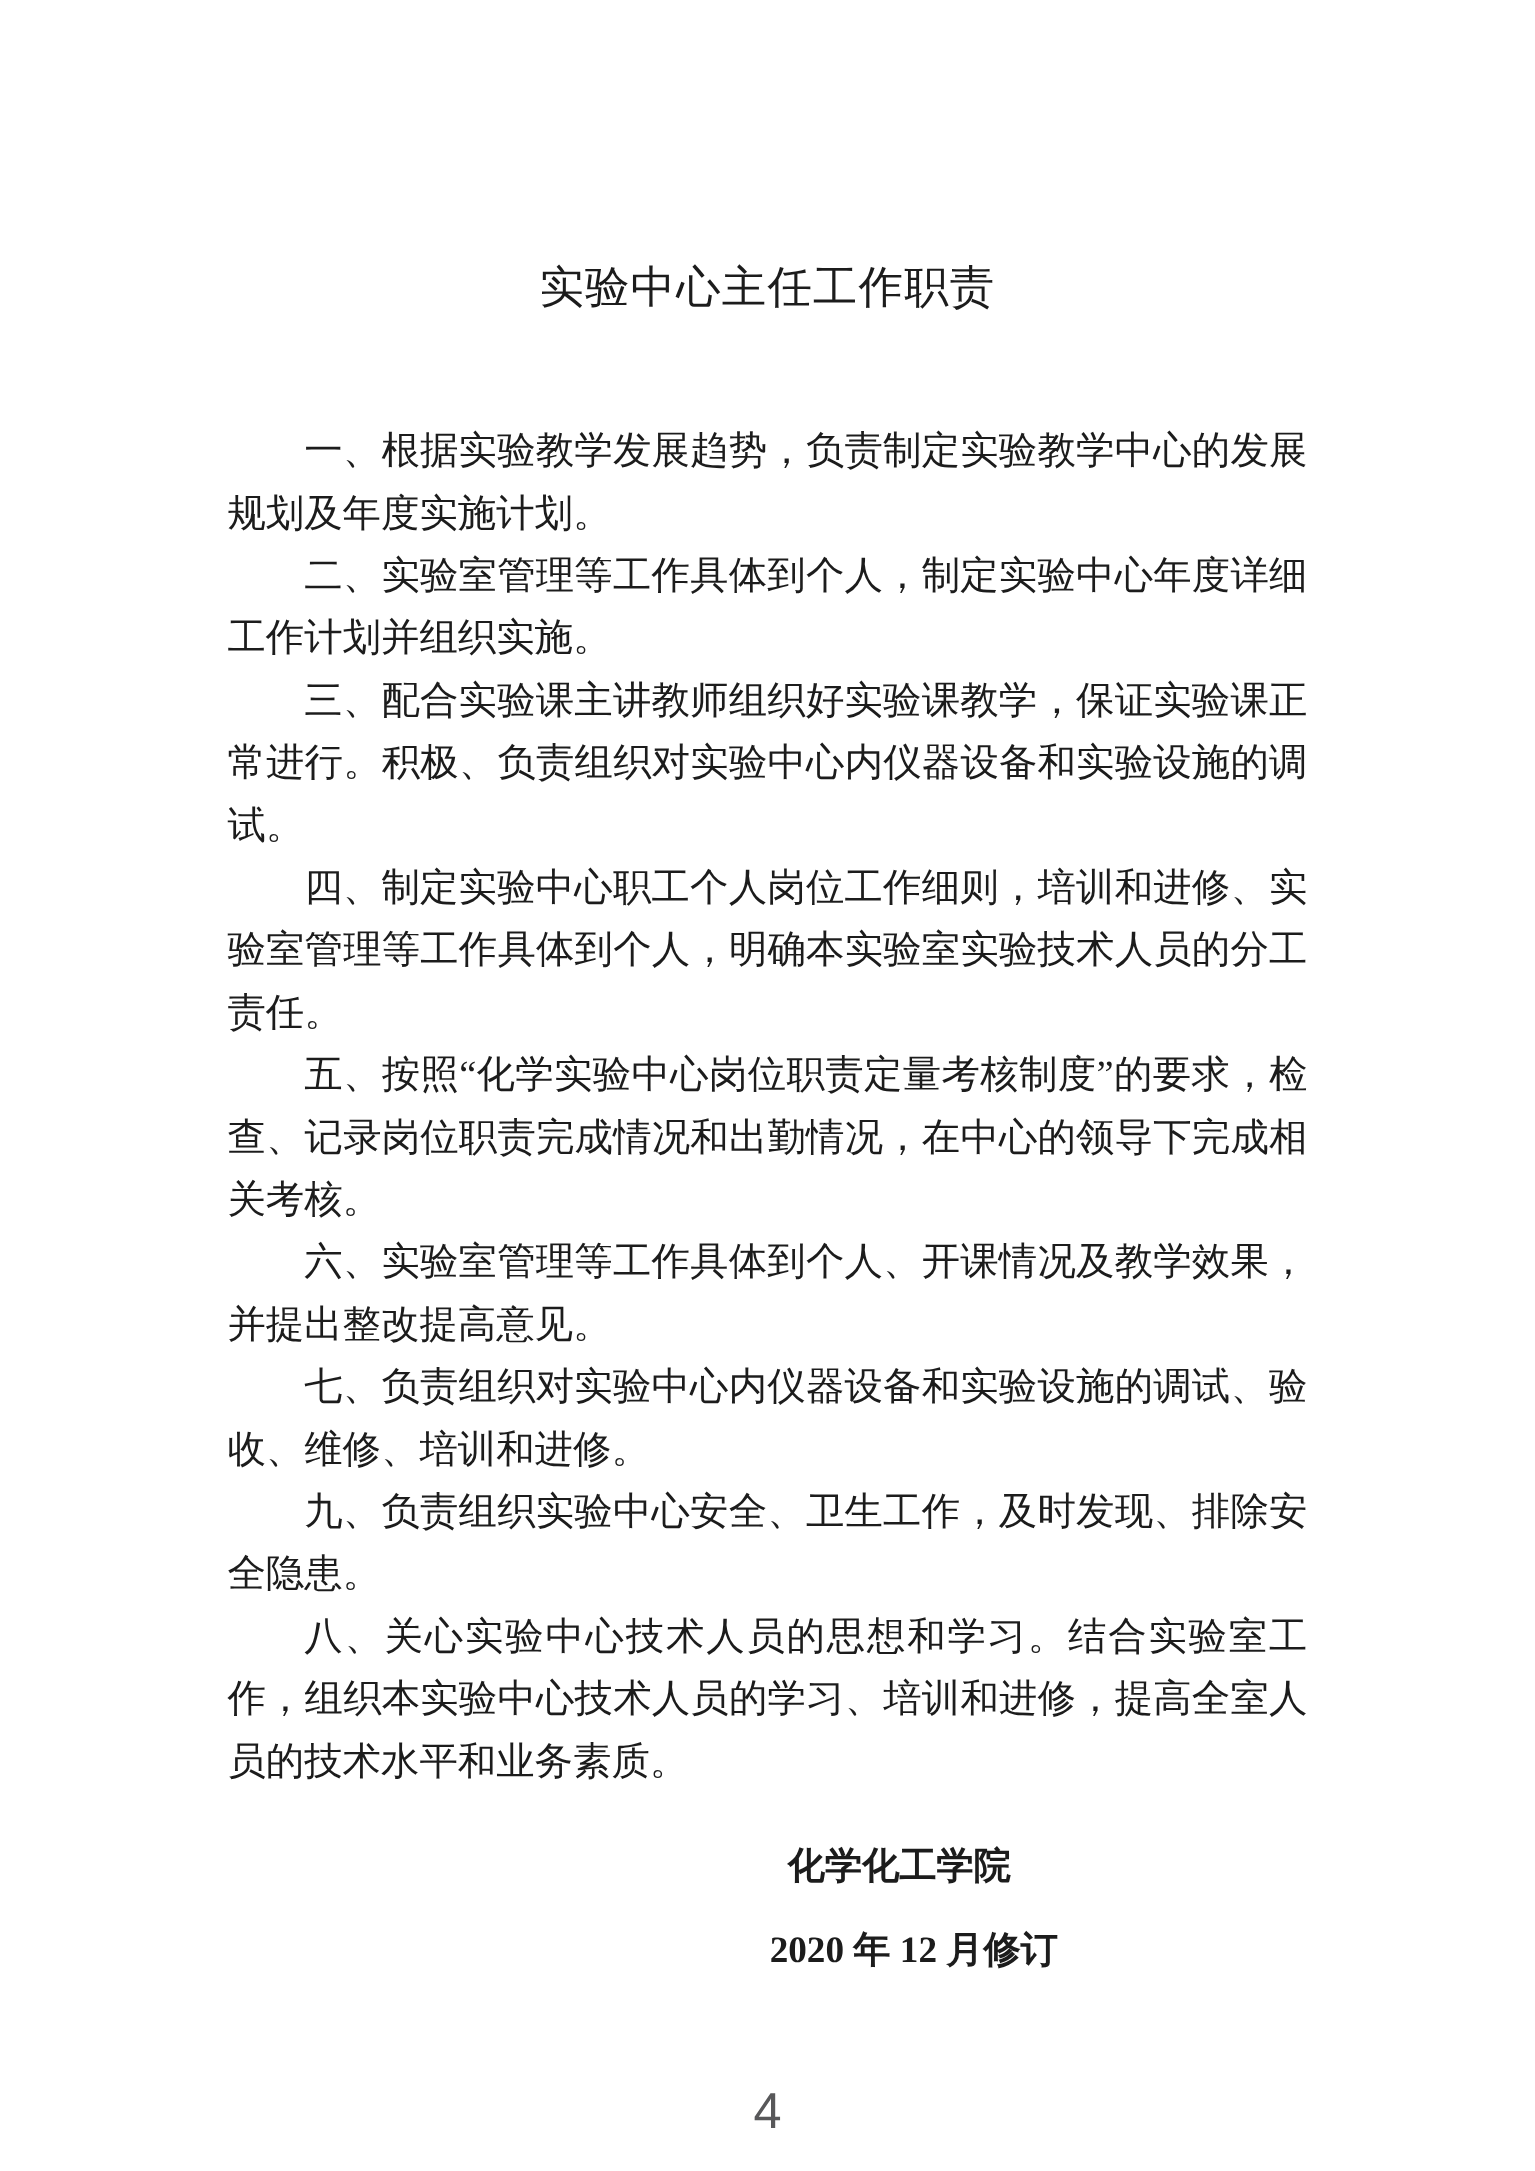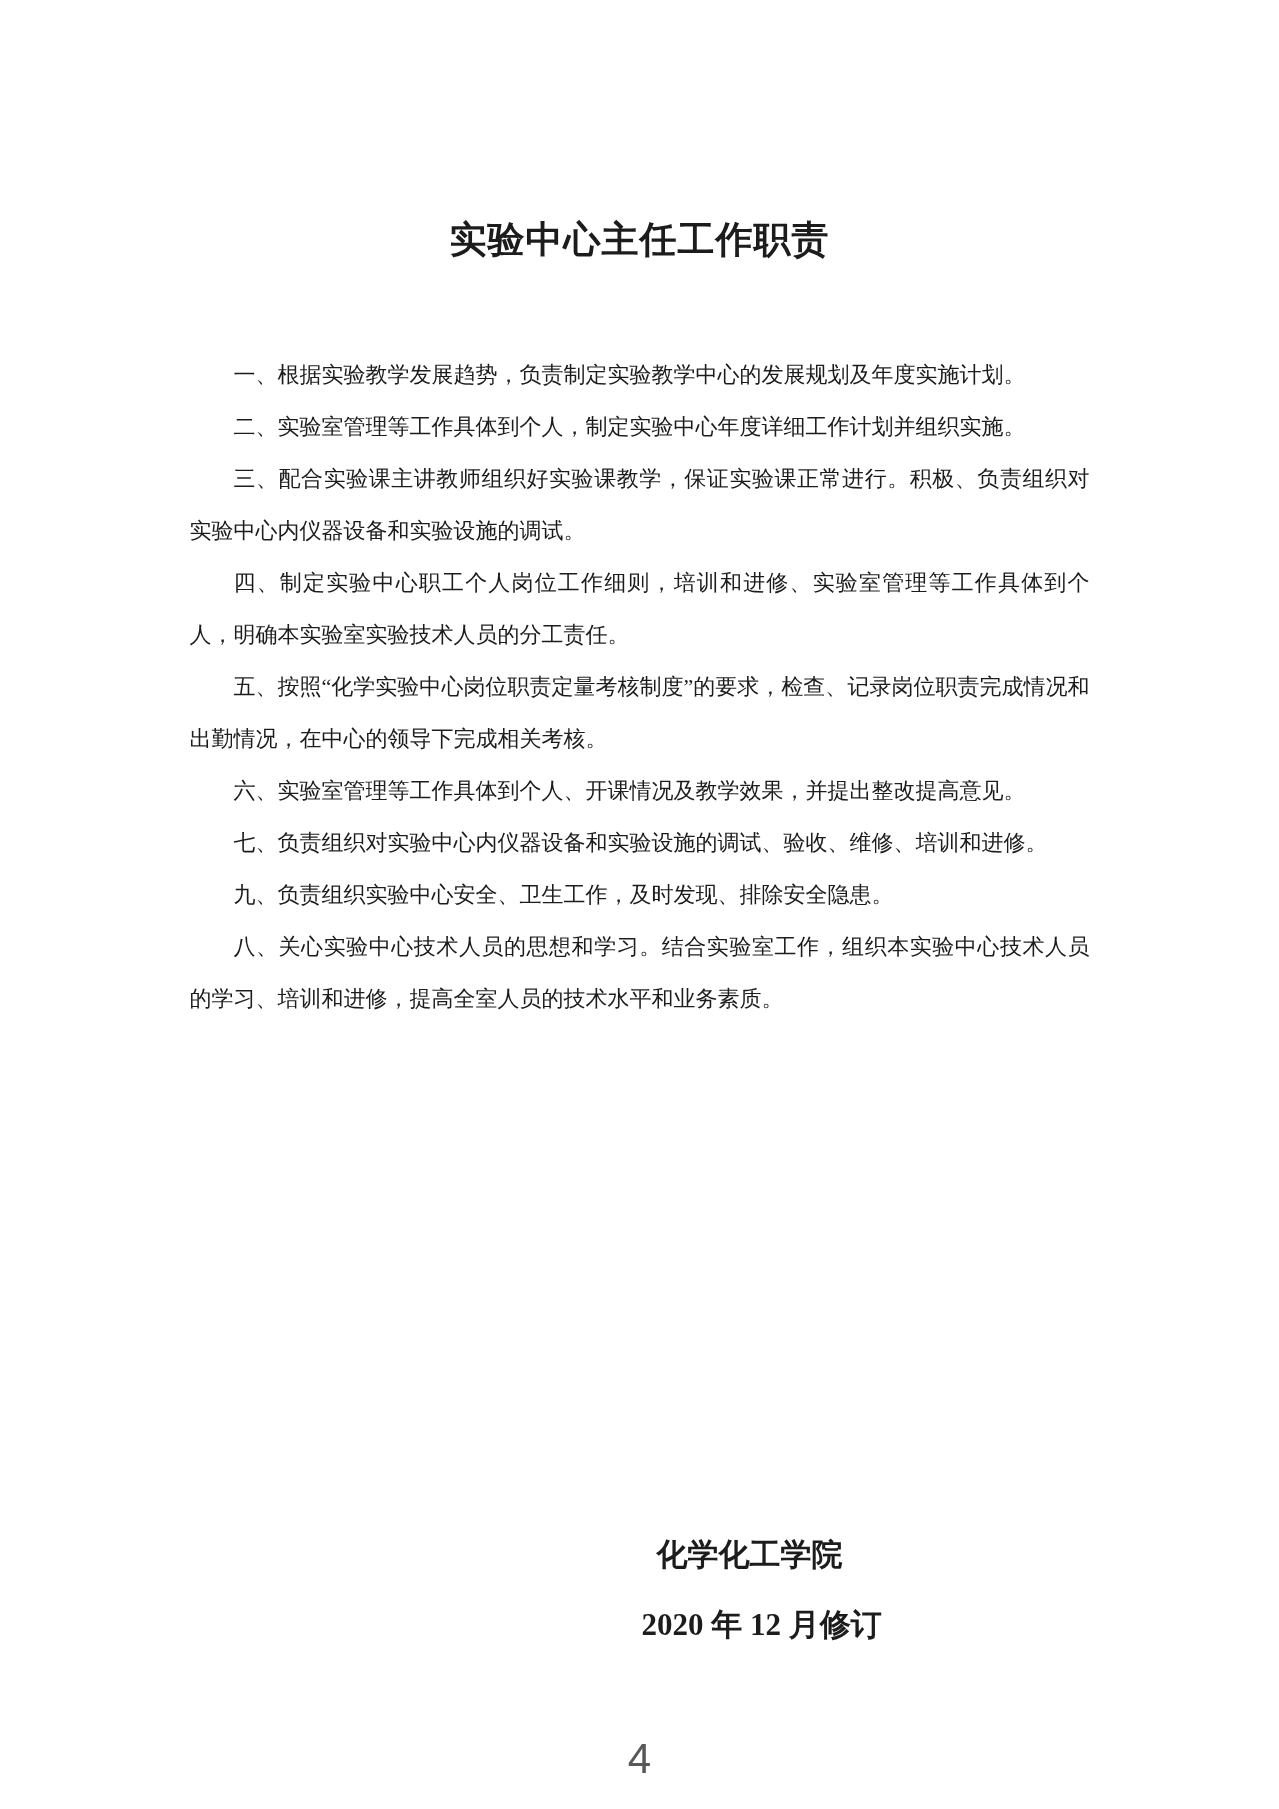--- a/index.html
+++ b/index.html
@@ -17,27 +17,27 @@
   }
   .page {
     position: absolute;
     inset: 0;
     background: #ffffff;
   }
   .doc-title {
     padding-top: 190px;
     text-align: center;
     font-size: 37px;
-    font-weight: 700;
+    font-weight: 400;
     letter-spacing: 1px;
   }
   .doc-body {
     width: 900px;
     margin: 84px auto 0 auto;
-    font-size: 22px;
+    font-size: 32px;
     line-height: 52px;
     text-align: justify;
   }
   .doc-body p {
     margin: 0;
     padding: 0;
     text-indent: 2em;
   }
   .sig-line {
     position: absolute;

